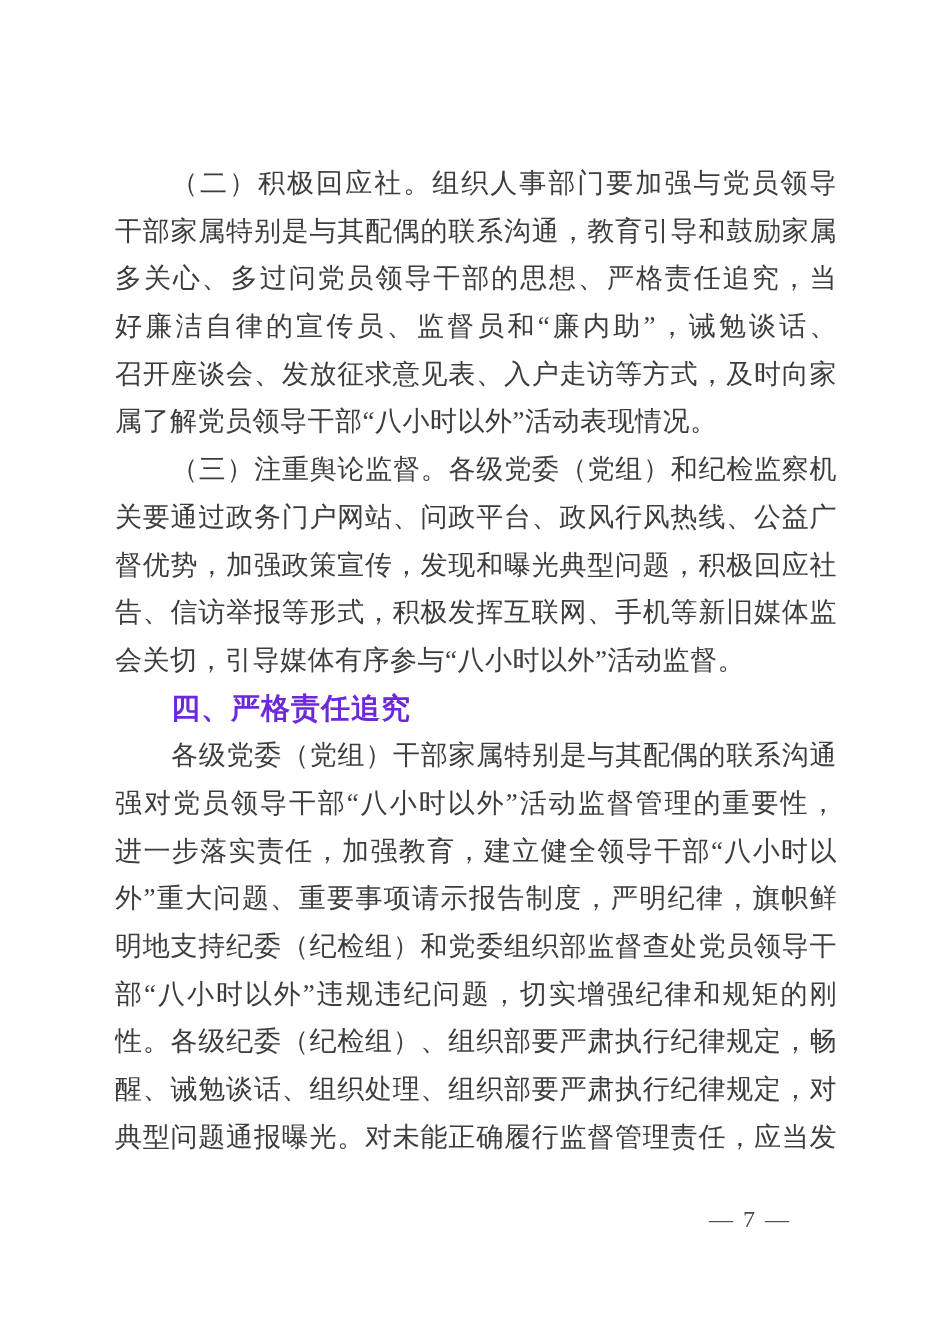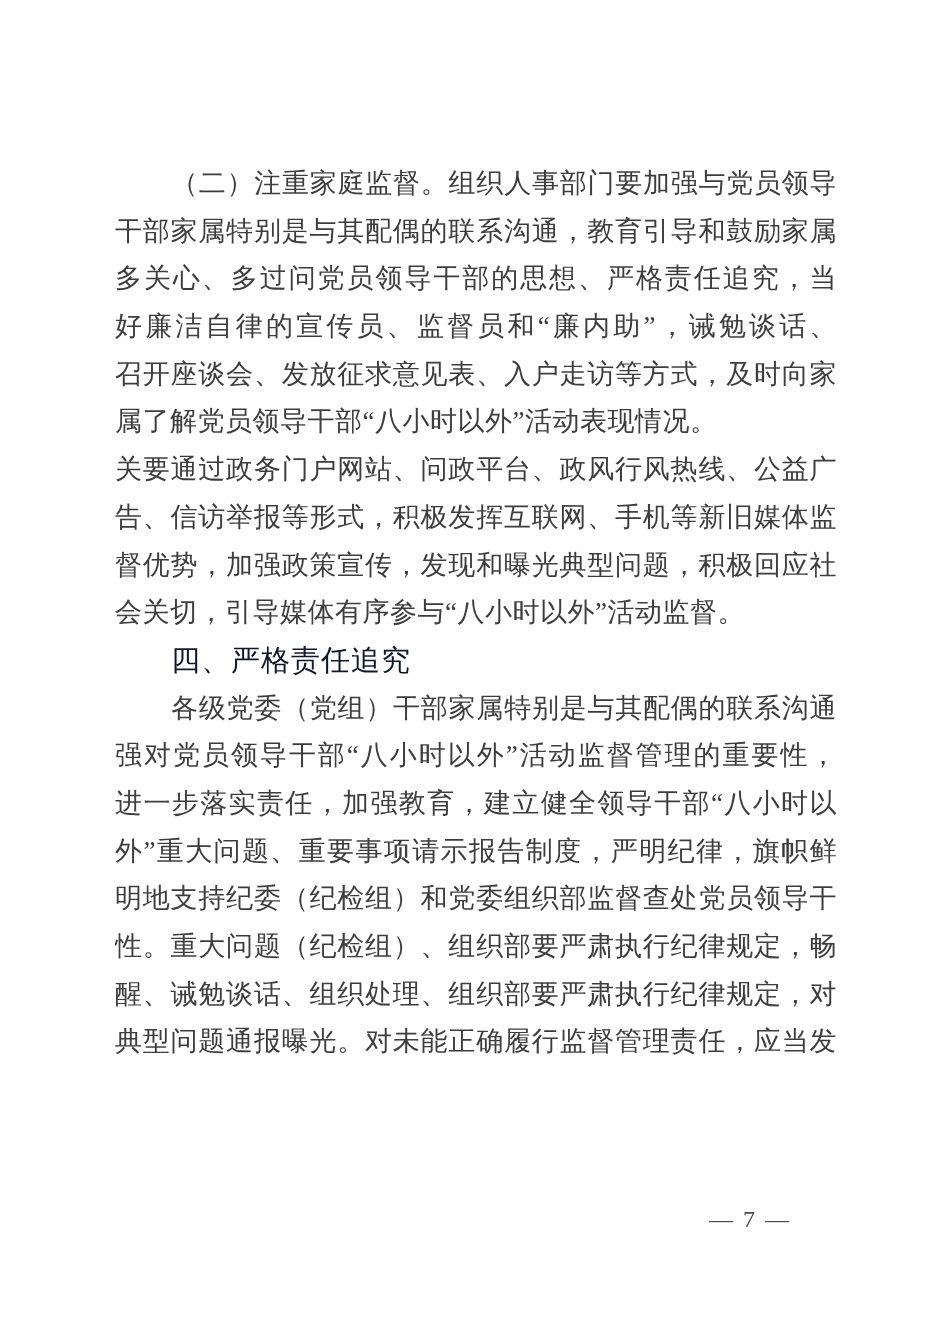--- a/index.html
+++ b/index.html
@@ -49,22 +49,22 @@
   }
   .line.end {
     text-align: right;
     text-align-last: left;
   }
   .heading-line {
     height: 47.7px;
     line-height: 47.7px;
     padding-left: 56px;
     font-size: 29px;
-    font-weight: normal;
-    color: #0f172a;
+    font-weight: bold;
+    color: #6d28d9;
     font-family: "Liberation Sans", "DejaVu Sans", sans-serif;
     letter-spacing: 1px;
   }
   .page-number {
     position: absolute;
     left: 695px;
     top: 1206px;
     width: 110px;
     font-size: 24px;
     color: #4a4a4a;
@@ -73,44 +73,46 @@
     font-family: "Liberation Serif", "DejaVu Serif", serif;
   }
 </style>
 </head>
 <body>
 
 <div class="page">
   <div class="doc-body">
 
     <div class="para">
-      <div class="line first">（二）注重家庭监督。组织人事部门要加强与党员领导</div>
+      <div class="line first">（二）积极回应社。组织人事部门要加强与党员领导</div>
       <div class="line">干部家属特别是与其配偶的联系沟通，教育引导和鼓励家属</div>
       <div class="line">多关心、多过问党员领导干部的思想、严格责任追究，当</div>
       <div class="line">好廉洁自律的宣传员、监督员和“廉内助”，诫勉谈话、</div>
       <div class="line">召开座谈会、发放征求意见表、入户走访等方式，及时向家</div>
       <div class="line end">属了解党员领导干部“八小时以外”活动表现情况。</div>
     </div>
 
     <div class="para">
+      <div class="line first">（三）注重舆论监督。各级党委（党组）和纪检监察机</div>
       <div class="line">关要通过政务门户网站、问政平台、政风行风热线、公益广</div>
+      <div class="line">督优势，加强政策宣传，发现和曝光典型问题，积极回应社</div>
       <div class="line">告、信访举报等形式，积极发挥互联网、手机等新旧媒体监</div>
-      <div class="line">督优势，加强政策宣传，发现和曝光典型问题，积极回应社</div>
       <div class="line end">会关切，引导媒体有序参与“八小时以外”活动监督。</div>
     </div>
 
     <div class="heading-line">四、严格责任追究</div>
 
     <div class="para">
       <div class="line first">各级党委（党组）干部家属特别是与其配偶的联系沟通</div>
       <div class="line">强对党员领导干部“八小时以外”活动监督管理的重要性，</div>
       <div class="line">进一步落实责任，加强教育，建立健全领导干部“八小时以</div>
       <div class="line">外”重大问题、重要事项请示报告制度，严明纪律，旗帜鲜</div>
       <div class="line">明地支持纪委（纪检组）和党委组织部监督查处党员领导干</div>
-      <div class="line">性。重大问题（纪检组）、组织部要严肃执行纪律规定，畅</div>
+      <div class="line">部“八小时以外”违规违纪问题，切实增强纪律和规矩的刚</div>
+      <div class="line">性。各级纪委（纪检组）、组织部要严肃执行纪律规定，畅</div>
       <div class="line">醒、诫勉谈话、组织处理、组织部要严肃执行纪律规定，对</div>
       <div class="line">典型问题通报曝光。对未能正确履行监督管理责任，应当发</div>
     </div>
 
   </div>
 
   <div class="page-number">— 7 —</div>
 </div>
 
 </body></html>

